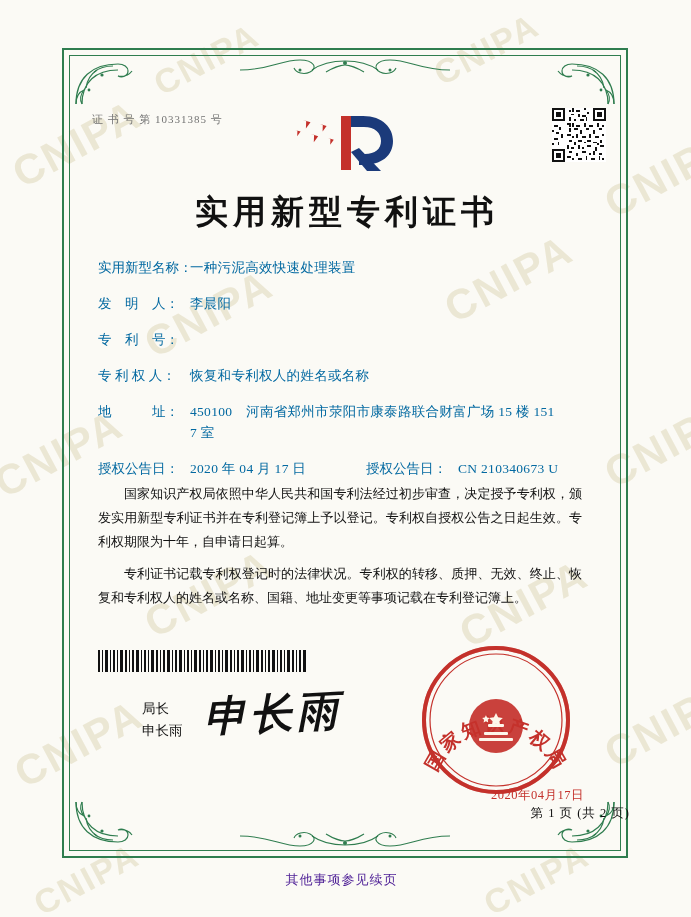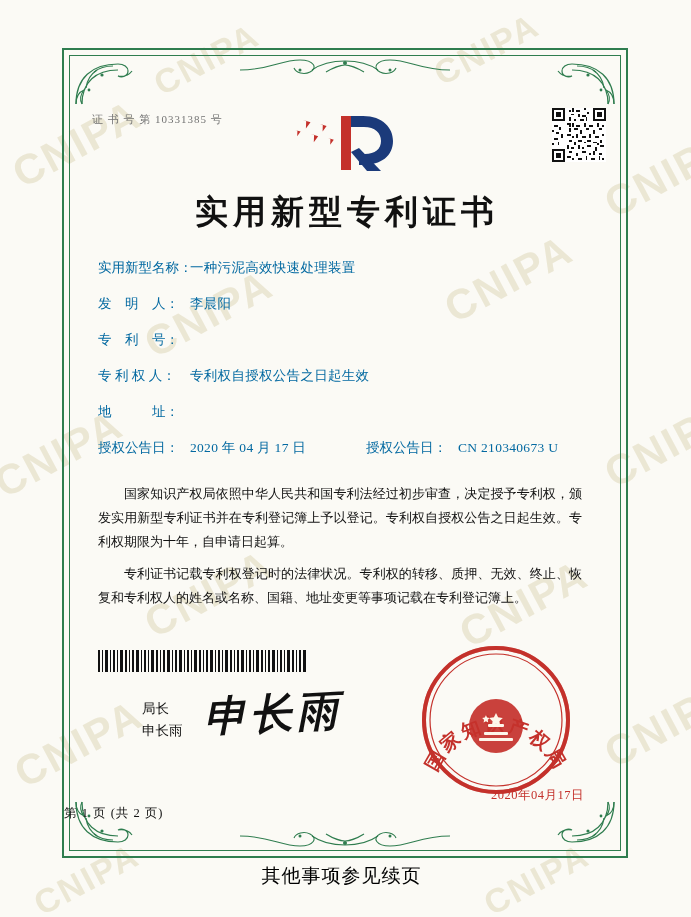--- a/index.html
+++ b/index.html
@@ -219,33 +219,33 @@
     top: 737px;
     font-size: 12.5px;
     color: #c4312b;
     letter-spacing: .5px;
   }
 
   .page-num {
     position: absolute;
     left: 0; right: 0;
     bottom: 38px;
-    text-align: left;
+    text-align: right;
     font-size: 12.5px;
     color: #111;
     letter-spacing: 1px;
   }
 
   .footnote {
     position: absolute;
     left: 0; right: 8px;
     bottom: 28px;
     text-align: center;
-    font-size: 19px;
-    color: #000000;
+    font-size: 13px;
+    color: #4c1d95;
     letter-spacing: 1px;
   }
 </style>
 </head>
 <body>
 
 <div id="wm-layer">
     <div class="wm big" style="left: 8px; top: 120px;">CNIPA</div>
     <div class="wm med" style="left: 150px; top: 40px;">CNIPA</div>
     <div class="wm med" style="left: 430px; top: 30px;">CNIPA</div>
@@ -472,25 +472,29 @@
         <div class="field-value">李晨阳</div>
       </div>
 
       <div class="field-row">
         <div class="field-label">专　利　号：</div>
       </div>
 
 
       <div class="field-row">
         <div class="field-label">专 利 权 人：</div>
-        <div class="field-value">专利权自授权公告之日起生效</div>
+        <div class="field-value">恢复和专利权人的姓名或名称</div>
       </div>
 
       <div class="field-row">
         <div class="field-label">地　　　址：</div>
+        <div class="field-value">
+          <span class="cont">450100　河南省郑州市荥阳市康泰路联合财富广场 15 楼 151</span>
+          <span class="cont">7 室</span>
+        </div>
       </div>
 
       <div class="two-col">
         <div class="col left">
           <div class="field-label">授权公告日：</div>
           <div class="field-value">2020 年 04 月 17 日</div>
         </div>
         <div class="col">
           <div class="field-label">授权公告日：</div>
           <div class="field-value">CN 210340673 U</div>

